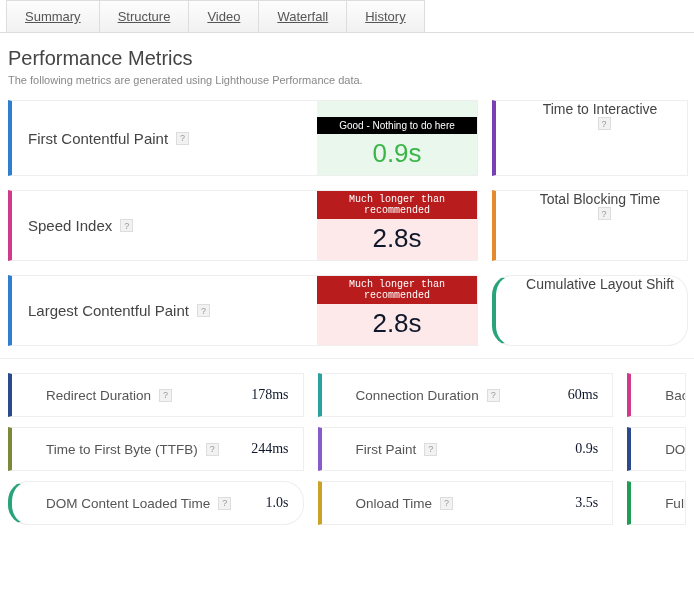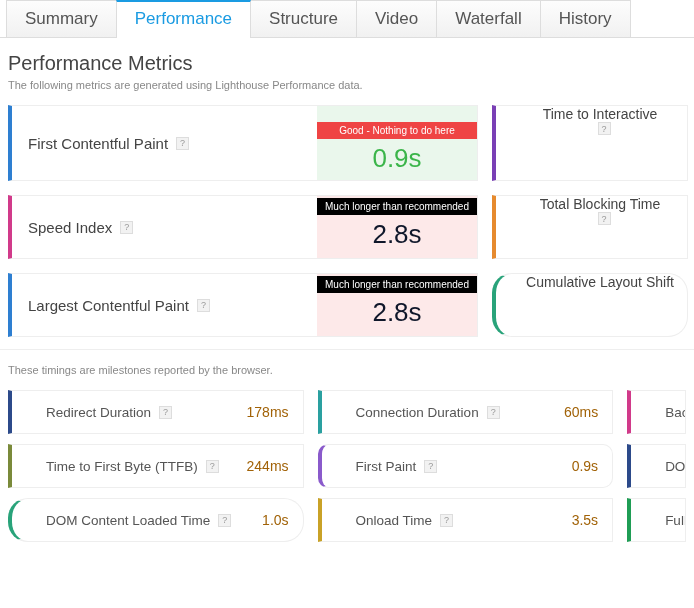--- a/index.html
+++ b/index.html
@@ -10,28 +10,29 @@
     width: 694px;
     overflow: hidden;
   }
   .tabs {
     display: flex;
     padding-left: 6px;
     border-bottom: 1px solid #ddd;
   }
   .tab {
     padding: 8px 18px;
-    font-size: 17px;
+    font-size: 13px;
     color: #555;
     background: linear-gradient(#fdfdfd,#f1f1f1);
     border: 1px solid #ddd;
     border-bottom: none;
     margin-right: -1px;
     cursor: pointer;
     position: relative;
+    text-decoration: underline;
   }
   .tab.active {
     background: #fff;
     color: #1a9be2;
     border-top: 2px solid #1a9be2;
     padding-top: 7px;
     z-index: 2;
   }
   .tab.active::after {
     content:"";
@@ -85,64 +86,63 @@
   .metric-value {
     width: 160px;
     display:flex;flex-direction:column;align-items:center;justify-content:center;
   }
   .metric-value.good { background:#eaf7ec; }
   .metric-value.bad  { background:#fde9e9; }
   .value-banner {
     width:100%; text-align:center; font-size:10px; color:#fff;
     padding:3px 0;
   }
-  .value-banner.good { background:#ef4444;margin-top:16px; }
-  .value-banner.bad  { background:#000000; }
+  .value-banner.good { background:#000000;margin-top:16px; }
+  .value-banner.bad  { background:#b91c1c;font-family:Liberation Mono, monospace; }
   .value-num { font-size:26px; font-weight:400; padding:4px 0 6px; }
   .value-num.good { color:#3bb54a; }
   .value-num.bad  { color:#0f172a; }
 
   .row { display:flex; gap:14px; }
 
   
   .bt-grid { display:flex; flex-direction:column; gap:10px; }
   .bt-row { display:flex; gap:14px; }
   .bt-card {
     display:flex; align-items:center; justify-content:space-between;
     height:44px; padding:0 14px 0 14px;
     border:1px solid #eee; border-left-width:4px;
     background:#fff;
   }
   .bt-card.w1 { width:308px; }
   .bt-card.w2 { width:308px; }
   .bt-card.w3 { width:60px; padding-right:16px; overflow:hidden;}
   .bt-card .bt-label { font-size:13.5px; color:#555; display:flex; align-items:center;margin-left:20px;}
-  .bt-card .bt-val   { font-size:14px; color:#a16207; }
+  .bt-card .bt-val   { font-size:14px; color:#0f172a;font-family:Liberation Serif, serif; }
 
   
   .accent-blue   { border-left-color:#2e7fd1; }
   .accent-purple { border-left-color:#7a3fb5; }
   .accent-pink   { border-left-color:#d13a8a; }
   .accent-orange { border-left-color:#e68a2e; }
   .accent-green  { border-left-color:#29a37a;border-radius:20px; }
   .accent-navy   { border-left-color:#2c4a8a; }
   .accent-teal   { border-left-color:#2aa0a0;gap:38px; }
   .accent-olive  { border-left-color:#7a8a3a; }
-  .accent-violet { border-left-color:#8a5acb;border-radius:10px; }
+  .accent-violet { border-left-color:#8a5acb; }
   .accent-gold   { border-left-color:#c9a227; }
   .accent-emerald{ border-left-color:#1f9d55; }
 
   hr.sep { border:none; border-top:1px solid #eee; margin:8px 0 0; }
 </style>
 </head>
 <body>
 
 <div class="tabs">
   <div class="tab">Summary</div>
-  <div class="tab active">Performance</div>
   <div class="tab">Structure</div>
   <div class="tab">Video</div>
   <div class="tab">Waterfall</div>
   <div class="tab">History</div>
 </div>
 
 <div class="section">
   <h2 class="section-title">Performance Metrics</h2>
   <div class="section-desc">The following metrics are generated using Lighthouse Performance data.</div>
 
@@ -203,21 +203,20 @@
         </div>
       </div>
     </div>
 
   </div>
 </div>
 
 <hr class="sep">
 
 <div class="section">
-  <div class="section-desc">These timings are milestones reported by the browser.</div>
 
   <div class="bt-grid">
 
     <div class="bt-row">
       <div class="bt-card w1 accent-navy">
         <span class="bt-label">
             <span>Redirect Duration</span>
             <span class="help">?</span>
           </span>
         <span class="bt-val">178ms</span>

